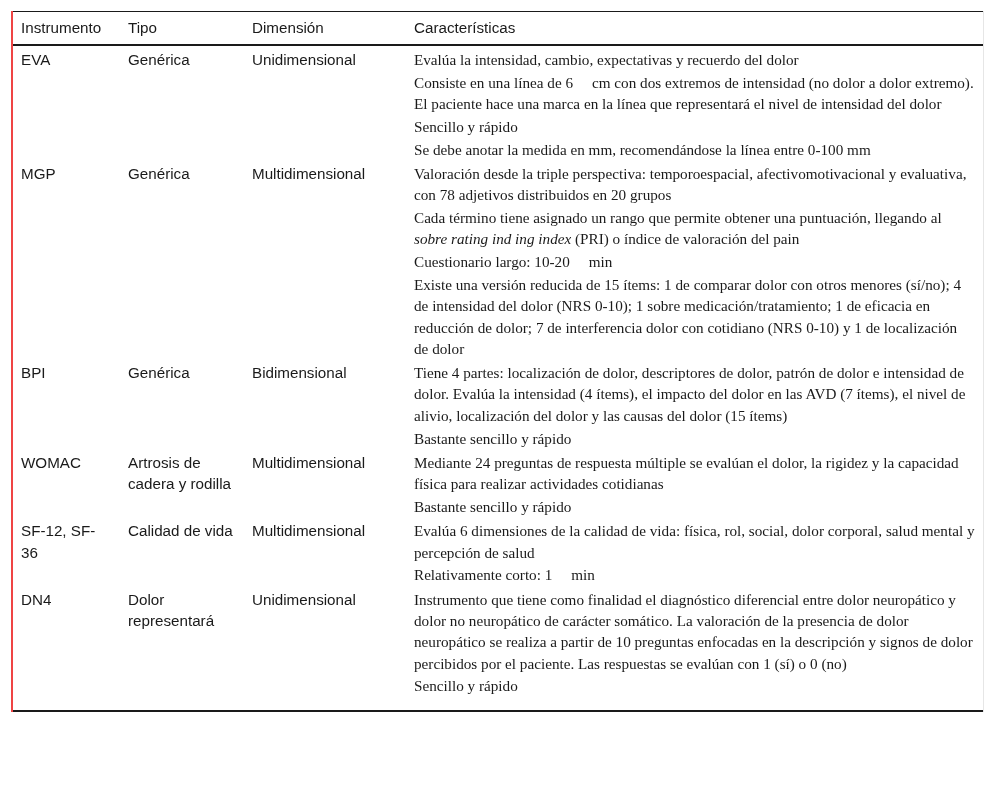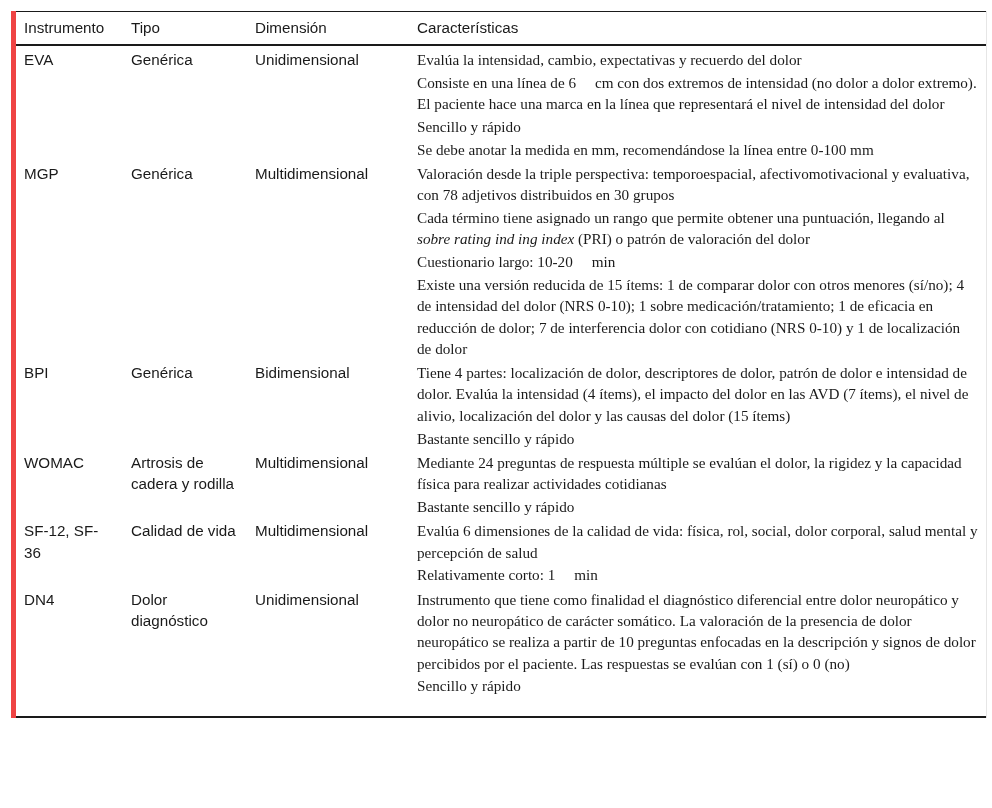--- a/index.html
+++ b/index.html
@@ -1,25 +1,25 @@
 <!DOCTYPE html>
 <html><head>
 <meta charset="utf-8">
 <style>
   html, body { margin: 0; padding: 0; background: #ffffff; }
   body { width: 992px; height: 808px; position: relative; overflow: hidden;
          font-family: "Liberation Sans", sans-serif; color: #1a1a1a; font-size: 15.2px; }
   .table-wrap { position: absolute; left: 11px; top: 11px; width: 970px;
-                border-left: 5px solid #ef4444; border-right: 1px solid #e6e6e6; }
+                border-left: 2px solid #ef4444; border-right: 1px solid #e6e6e6; }
   table { border-collapse: collapse; width: 100%; table-layout: fixed; }
   thead th { font-weight: normal; text-align: left; vertical-align: top;
              padding: 6px 8px 7px 8px; line-height: 19px;
              border-top: 1px solid #1a1a1a; border-bottom: 2px solid #1a1a1a; }
   tbody td { vertical-align: top; padding: 3px 8px 0 8px; line-height: 21.3px; margin-top: 12px; }
-  tbody tr:last-child td { border-bottom: 2px solid #1a1a1a; padding-bottom: 19px; }
+  tbody tr:last-child td { border-bottom: 2px solid #1a1a1a; padding-bottom: 13px; }
   col.c1 { width: 107px; } col.c2 { width: 124px; } col.c3 { width: 162px; } col.c4 { width: auto; }
   .char-item { display: block; margin: 0 0 1.5px 0; font-family: Liberation Serif, serif; }
   .char-item:last-child { margin-bottom: 0; }
   em { font-style: italic; }
 </style>
 </head>
 <body>
 
 <div class="table-wrap">
   <table>
@@ -49,22 +49,22 @@
           <span class="char-item">Sencillo y rápido</span>
           <span class="char-item">Se debe anotar la medida en mm, recomendándose la línea entre 0-100 mm</span>
         </td>
       </tr>
 
       <tr>
         <td>MGP</td>
         <td>Genérica</td>
         <td>Multidimensional</td>
         <td>
-          <span class="char-item">Valoración desde la triple perspectiva: temporoespacial, afectivomotivacional y evaluativa, con 78 adjetivos distribuidos en 30 grupos</span>
-          <span class="char-item"><span>Cada término tiene asignado un rango que permite obtener una puntuación, llegando al </span><em>sobre rating ind ing index</em><span> (PRI) o patrón de valoración del dolor</span></span>
+          <span class="char-item">Valoración desde la triple perspectiva: temporoespacial, afectivomotivacional y evaluativa, con 78 adjetivos distribuidos en 20 grupos</span>
+          <span class="char-item"><span>Cada término tiene asignado un rango que permite obtener una puntuación, llegando al </span><em>sobre rating ind ing index</em><span> (PRI) o índice de valoración del pain</span></span>
           <span class="char-item">Cuestionario largo: 10-20  min</span>
           <span class="char-item">Existe una versión reducida de 15 ítems: 1 de comparar dolor con otros menores (sí/no); 4 de intensidad del dolor (NRS 0-10); 1 sobre medicación/tratamiento; 1 de eficacia en reducción de dolor; 7 de interferencia dolor con cotidiano (NRS 0-10) y 1 de localización de dolor</span>
         </td>
       </tr>
 
       <tr>
         <td>BPI</td>
         <td>Genérica</td>
         <td>Bidimensional</td>
         <td>
@@ -88,21 +88,21 @@
         <td>Calidad de vida</td>
         <td>Multidimensional</td>
         <td>
           <span class="char-item">Evalúa 6 dimensiones de la calidad de vida: física, rol, social, dolor corporal, salud mental y percepción de salud</span>
           <span class="char-item">Relativamente corto: 1  min</span>
         </td>
       </tr>
 
       <tr>
         <td>DN4</td>
-        <td>Dolor diagnóstico</td>
+        <td>Dolor representará</td>
         <td>Unidimensional</td>
         <td>
           <span class="char-item">Instrumento que tiene como finalidad el diagnóstico diferencial entre dolor neuropático y dolor no neuropático de carácter somático. La valoración de la presencia de dolor neuropático se realiza a partir de 10 preguntas enfocadas en la descripción y signos de dolor percibidos por el paciente. Las respuestas se evalúan con 1 (sí) o 0 (no)</span>
           <span class="char-item">Sencillo y rápido</span>
         </td>
       </tr>
     </tbody>
   </table>
 </div>
 

